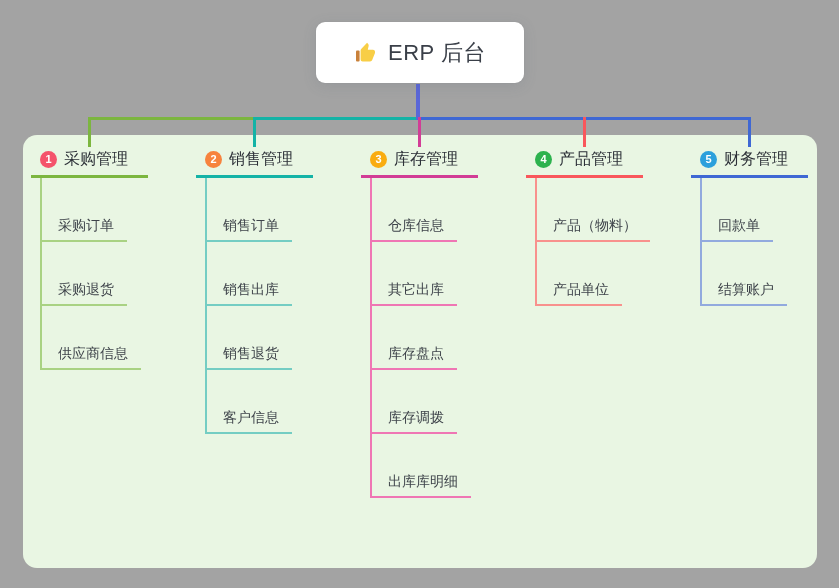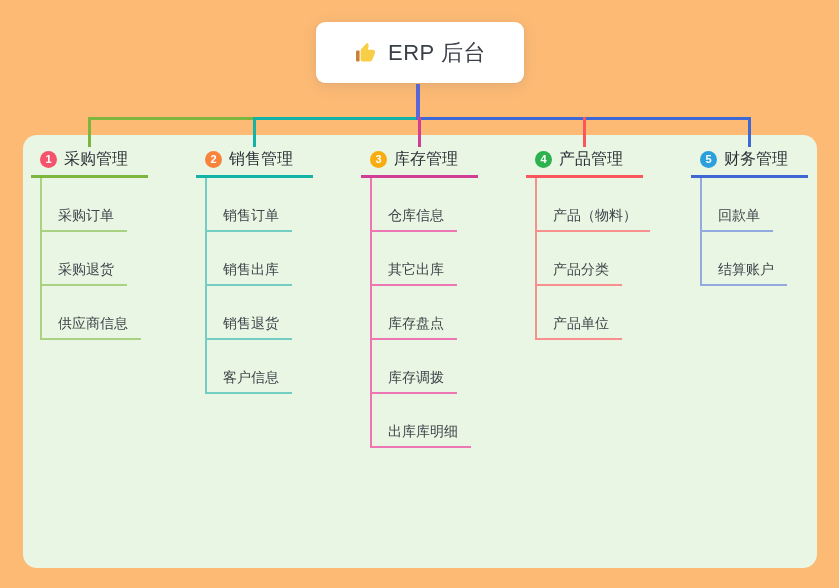--- a/index.html
+++ b/index.html
@@ -1,17 +1,17 @@
 <!DOCTYPE html>
 <html><head>
 <meta charset="utf-8">
 <style>
   html,body{margin:0;padding:0;background:#ffffff;}
   body{font-family:"Liberation Sans","DejaVu Sans",sans-serif;-webkit-font-smoothing:antialiased;}
-  .stage{position:relative;width:839px;height:588px;background:#fdba74;overflow:hidden;}
+  .stage{position:relative;width:839px;height:588px;background:#a3a3a3;overflow:hidden;}
 
   
   .root-node{position:absolute;left:316px;top:22px;width:208px;height:61px;
     background:#ffffff;border-radius:9px;
     box-shadow:0 3px 14px rgba(90,100,120,.16),0 0 2px rgba(0,0,0,.06);
     display:flex;align-items:center;justify-content:center;gap:10px;
     font-size:22px;font-weight:500;color:#3a3f48;letter-spacing:.5px;cursor:pointer;}
   .thumb{display:flex;align-items:center;}
 
   
@@ -23,21 +23,21 @@
 
   
   .branch{position:absolute;top:143px;}
   .branch-header{box-sizing:border-box;width:117px;height:35px;display:flex;align-items:center;
     gap:7px;padding-left:9px;border-bottom:3px solid var(--c);cursor:pointer;}
   .badge{flex:0 0 auto;width:17px;height:17px;border-radius:50%;background:var(--bc);
     color:#fff;font-size:11px;font-weight:bold;display:flex;align-items:center;justify-content:center;line-height:17px;}
   .branch-title{font-size:16px;color:#2d3138;white-space:nowrap;}
   .branch-items{list-style:none;margin:0;padding:0;position:relative;}
   .branch-items::before{content:"";position:absolute;left:9px;top:0;bottom:0;width:2px;background:var(--ic);}
-  .branch-items li{height:54px;display:flex;align-items:flex-end;}
+  .branch-items li{height:64px;display:flex;align-items:flex-end;}
   .item-label{display:inline-block;margin-left:9px;padding:0 13px 6px 18px;
     border-bottom:2px solid var(--ic);font-size:14px;line-height:17px;color:#3f444b;
     white-space:nowrap;cursor:pointer;}
 </style>
 </head>
 <body>
 
 <div class="stage">
 
   <div class="panel"></div>
@@ -132,23 +132,20 @@
   <div class="branch" style="left: 526px; --c: #f9575c; --ic: #f8918d; --bc: #2db24e;">
     <div class="branch-header">
       <span class="badge">4</span>
       <span class="branch-title">产品管理</span>
     </div>
     <ul class="branch-items">
           <li>
             <span class="item-label">产品（物料）</span>
           </li>
           <li>
-            <span class="item-label">产品分类</span>
-          </li>
-          <li>
             <span class="item-label">产品单位</span>
           </li>
         </ul>
   </div>
 
   <div class="branch" style="left: 691px; --c: #3f68d4; --ic: #92aade; --bc: #2ca0dc;">
     <div class="branch-header">
       <span class="badge">5</span>
       <span class="branch-title">财务管理</span>
     </div>

